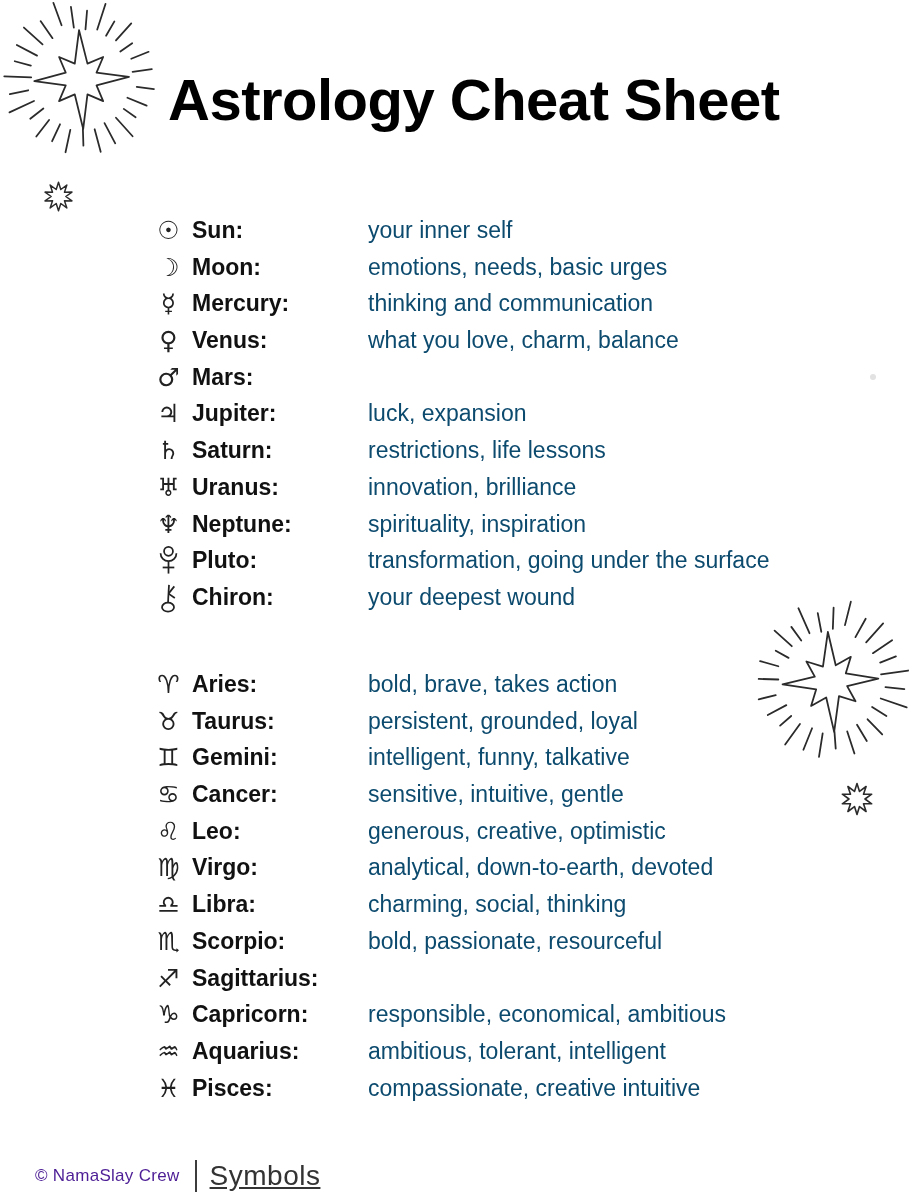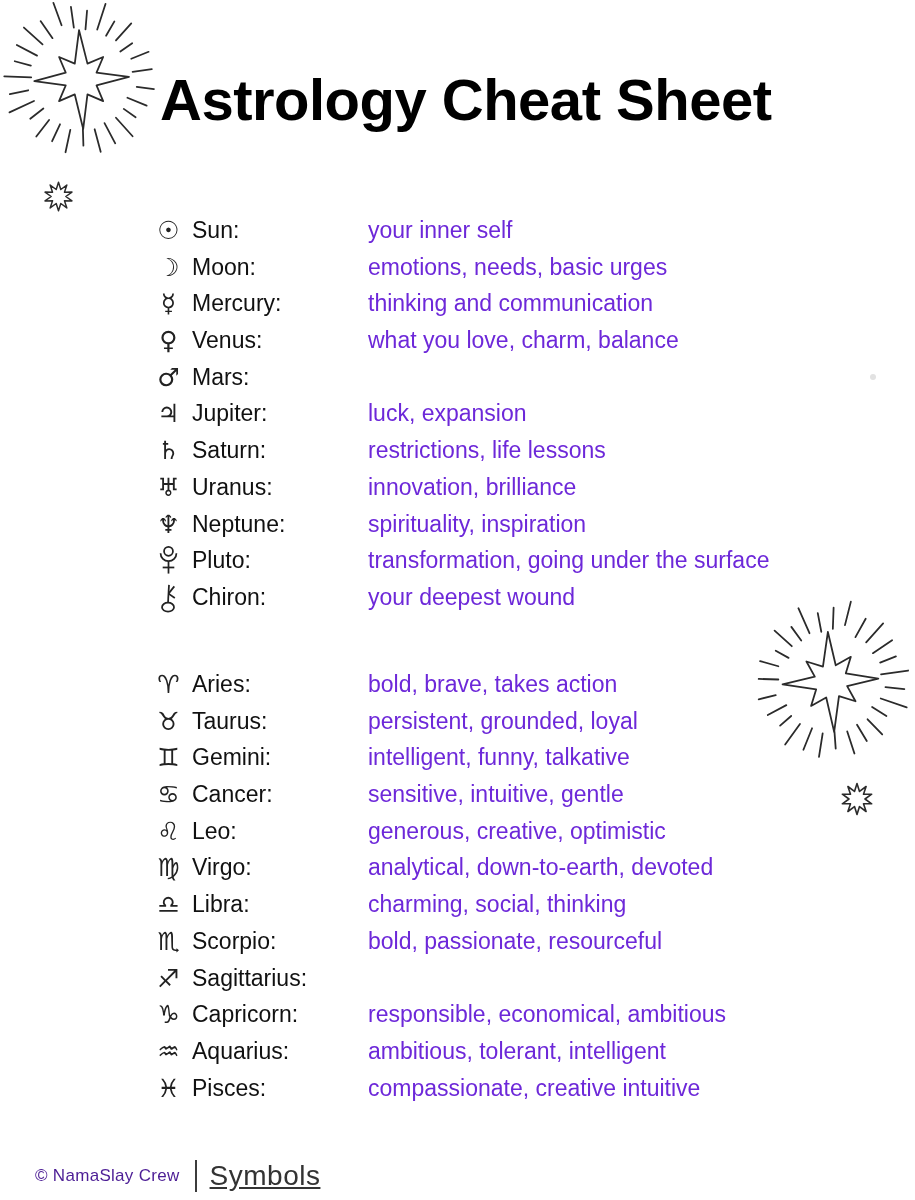--- a/index.html
+++ b/index.html
@@ -1,41 +1,41 @@
 <!DOCTYPE html>
 <html><head>
 <meta charset="utf-8">
 <style>
   html,body{margin:0;padding:0;background:#ffffff;}
   .page{
     position:relative;width:915px;height:1200px;background:#ffffff;
     font-family:"Liberation Sans",sans-serif;color:#1e1e1e;overflow:hidden;
   }
   .title{
-    position:absolute;left:160px;top:66px;margin:0;
+    position:absolute;left:168px;top:66px;margin:0;
     font-size:58px;font-weight:800;letter-spacing:-0.5px;color:#000;
     white-space:nowrap;
   }
   svg.deco{position:absolute;stroke:#2b2b2b;fill:none;}
   .sb-left{left:0px;top:0px;width:156px;height:156px;}
   .sb-right{left:755px;top:596px;width:158px;height:168px;transform:scaleX(-1) rotate(6deg);}
   .star-sm-left{left:42px;top:180px;width:33px;height:33px;}
   .star-sm-right{left:839px;top:781px;width:36px;height:36px;}
   .speck{position:absolute;left:870px;top:374px;width:6px;height:6px;border-radius:50%;background:#e2e2e2;}
   .list{position:absolute;left:145px;}
   .planets{top:212px;}
   .signs{top:666px;}
   .row{display:grid;grid-template-columns:47px 176px auto;align-items:center;height:36.72px;}
   .sym{
     font-family:"DejaVu Sans",sans-serif;font-size:25px;color:#222;
     text-align:center;line-height:1;justify-self:stretch;
   }
   .sym svg{display:block;margin:0 auto;stroke:#222;fill:none;}
-  .nm{font-size:23px;font-weight:400;color:#111;line-height:1;}
-  .ds{font-size:23px;font-weight:400;color:#6d28d9;line-height:1;white-space:nowrap;}
+  .nm{font-size:23px;font-weight:700;color:#111;line-height:1;}
+  .ds{font-size:23px;font-weight:400;color:#0c4a6e;line-height:1;white-space:nowrap;}
   .footer{position:absolute;left:35px;top:1160px;display:flex;align-items:center;}
   .copyright{font-size:17px;color:#4c1d95;letter-spacing:.3px;}
   .footer-bar{width:2px;height:32px;background:#3c3c3c;margin:0 13px 0 15px;}
   .brand{font-size:28px;color:#333;letter-spacing:.5px;text-decoration:underline;}
 </style>
 <title>Astrology Cheat Sheet</title></head>
 <body>
 
 <svg width="0" height="0" style="position:absolute" aria-hidden="true">
   <defs>

